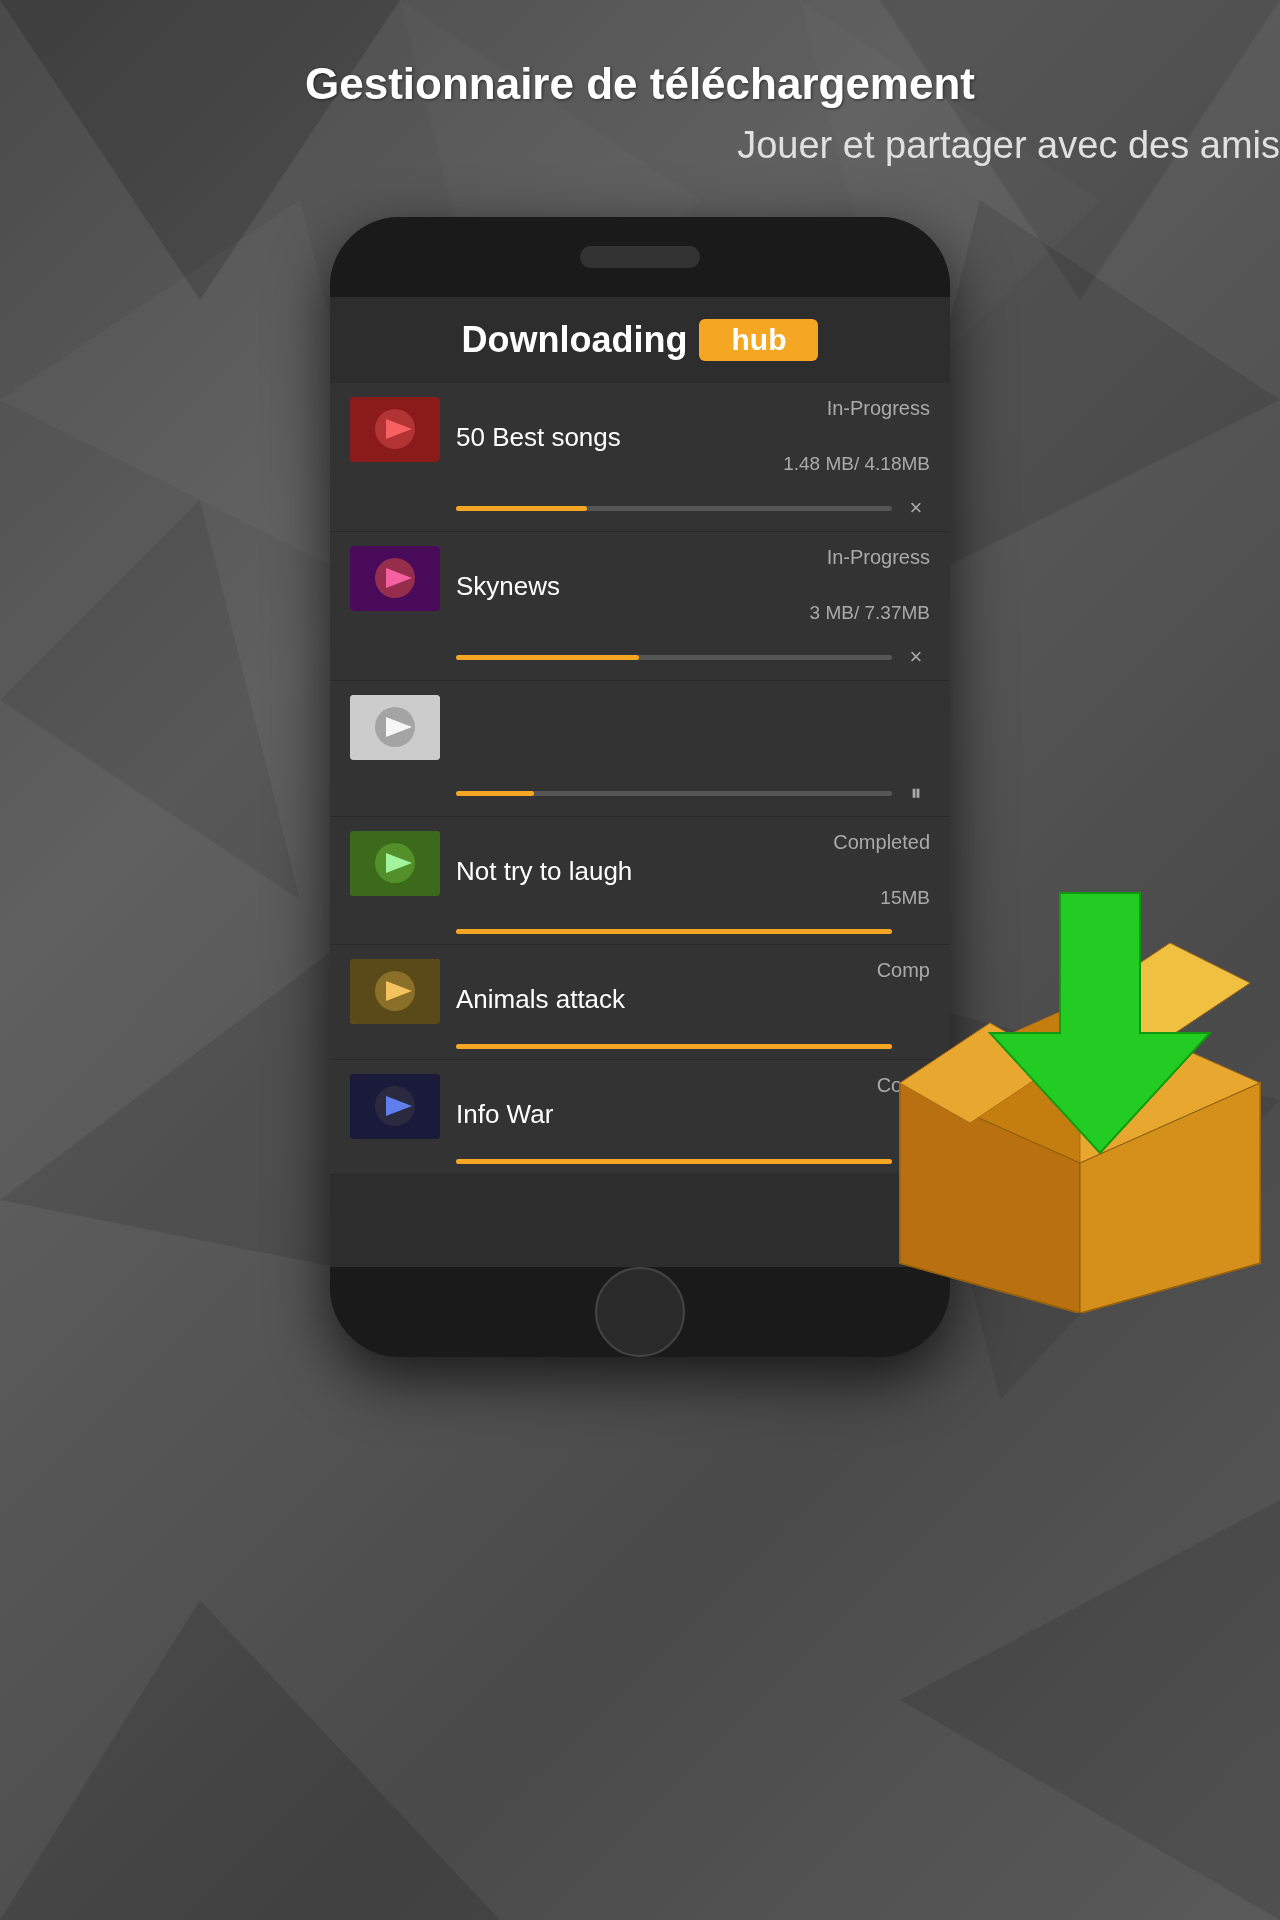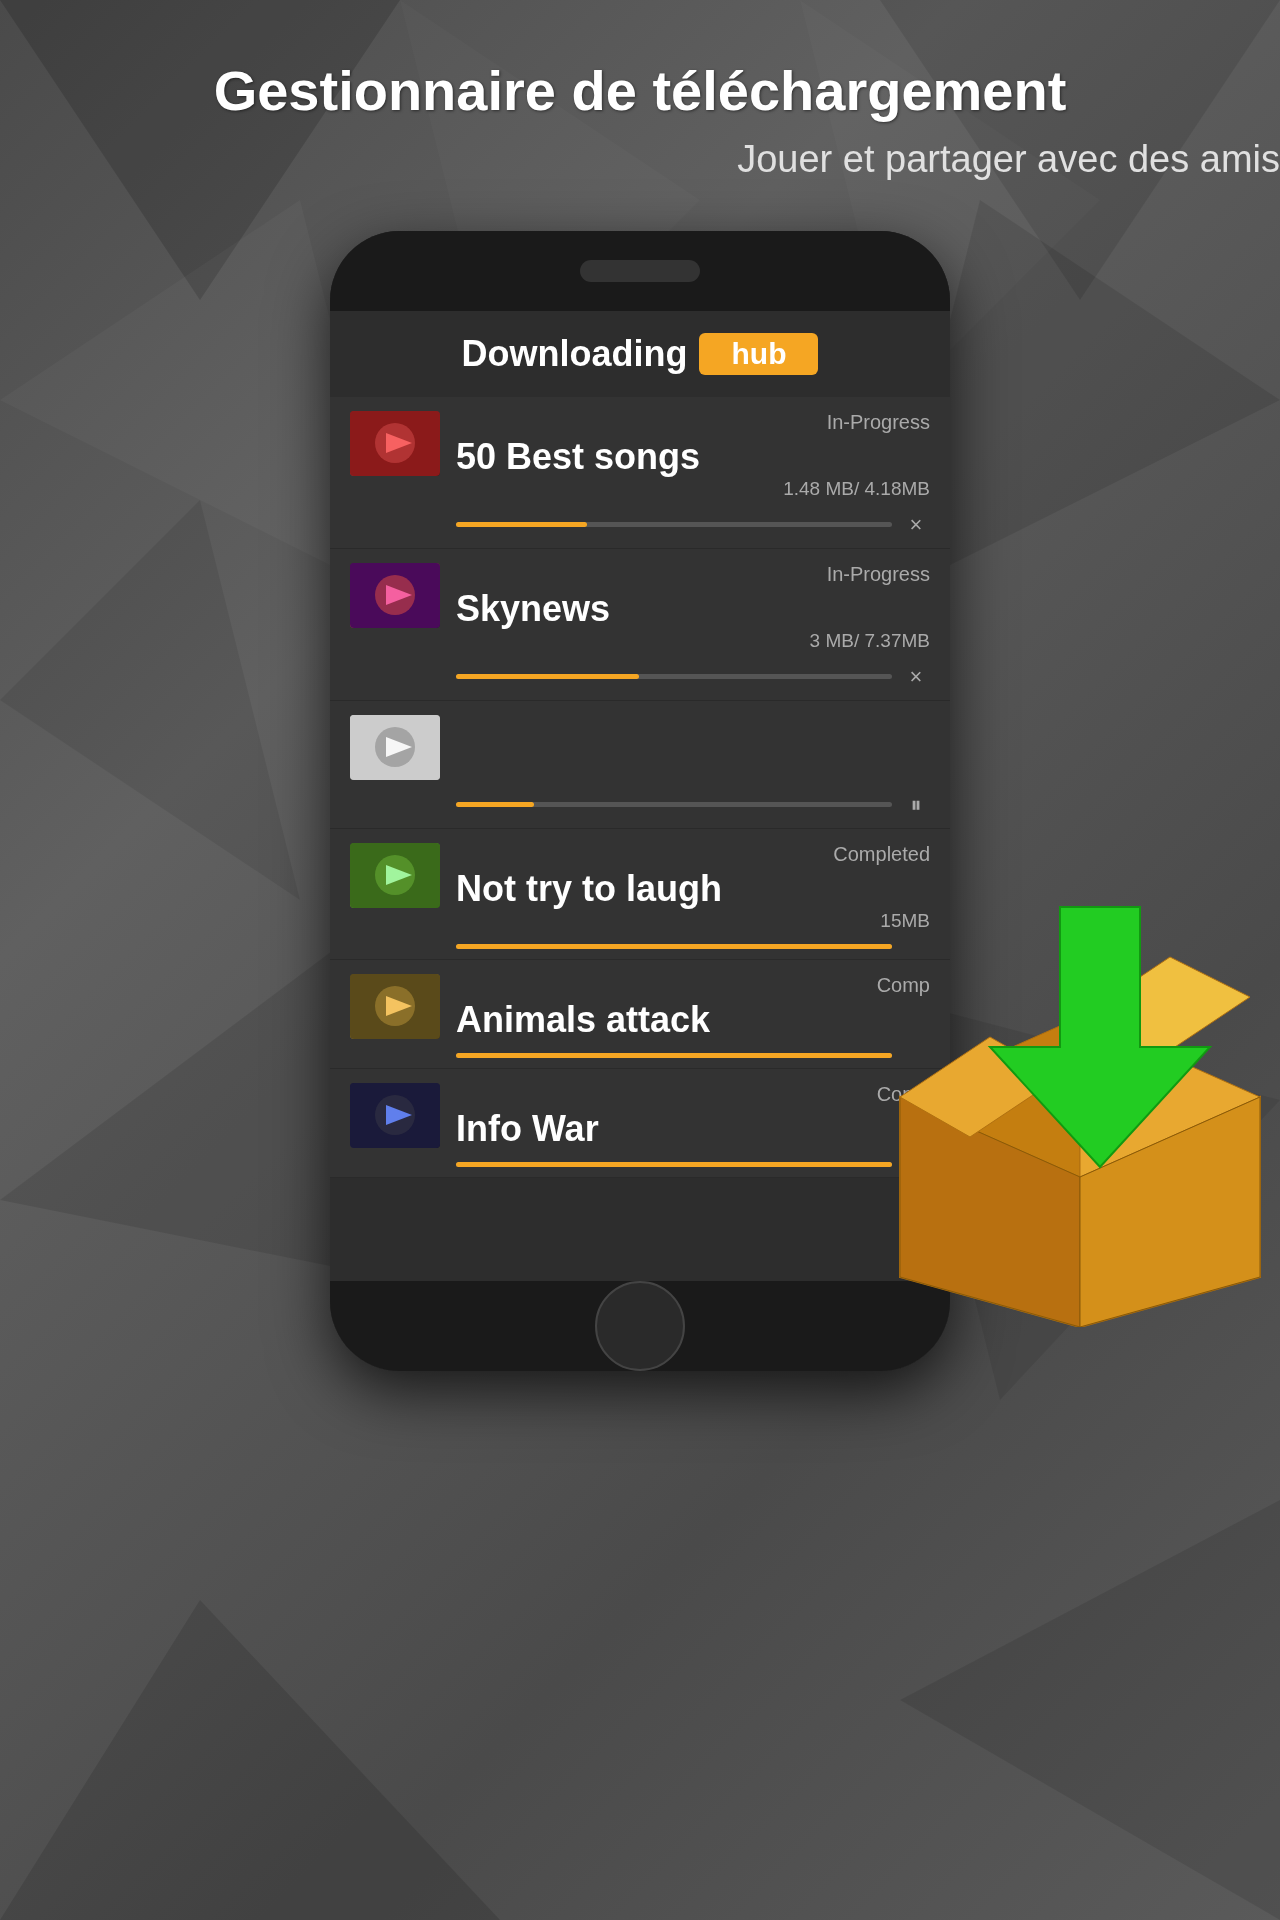--- a/index.html
+++ b/index.html
@@ -46,21 +46,21 @@
     
     .header-section {
       position: relative;
       z-index: 10;
       text-align: center;
       padding-top: 60px;
       padding-bottom: 20px;
     }
 
     .main-title {
-      font-size: 56px;
+      font-size: 44px;
       font-weight: bold;
       color: #ffffff;
       text-shadow: 1px 1px 3px rgba(0,0,0,0.5);
       line-height: 1.1;
       margin-bottom: 16px;
     }
 
     .subtitle {
       font-size: 38px;
       color: #e0e0e0;
@@ -170,21 +170,21 @@
     .download-list {
       overflow: hidden;
     }
 
     .download-item {
       background: #333333;
       border-bottom: 1px solid #2a2a2a;
       padding: 14px 20px 10px 20px;
       display: flex;
       flex-direction: column;
-      gap: 4px;
+      gap: 12px;
     }
 
     .item-row {
       display: flex;
       align-items: flex-start;
       gap: 16px;
     }
 
     .item-thumb {
       width: 90px;
@@ -213,23 +213,23 @@
       justify-content: flex-end;
       margin-bottom: 2px;
     }
 
     .item-status {
       font-size: 20px;
       color: #aaaaaa;
     }
 
     .item-title {
-      font-size: 36px;
+      font-size: 26px;
       color: #ffffff;
-      font-weight: bold;
+      font-weight: normal;
     }
 
     .item-size {
       font-size: 19px;
       color: #aaaaaa;
       text-align: right;
     }
 
     .progress-row {
       display: flex;

